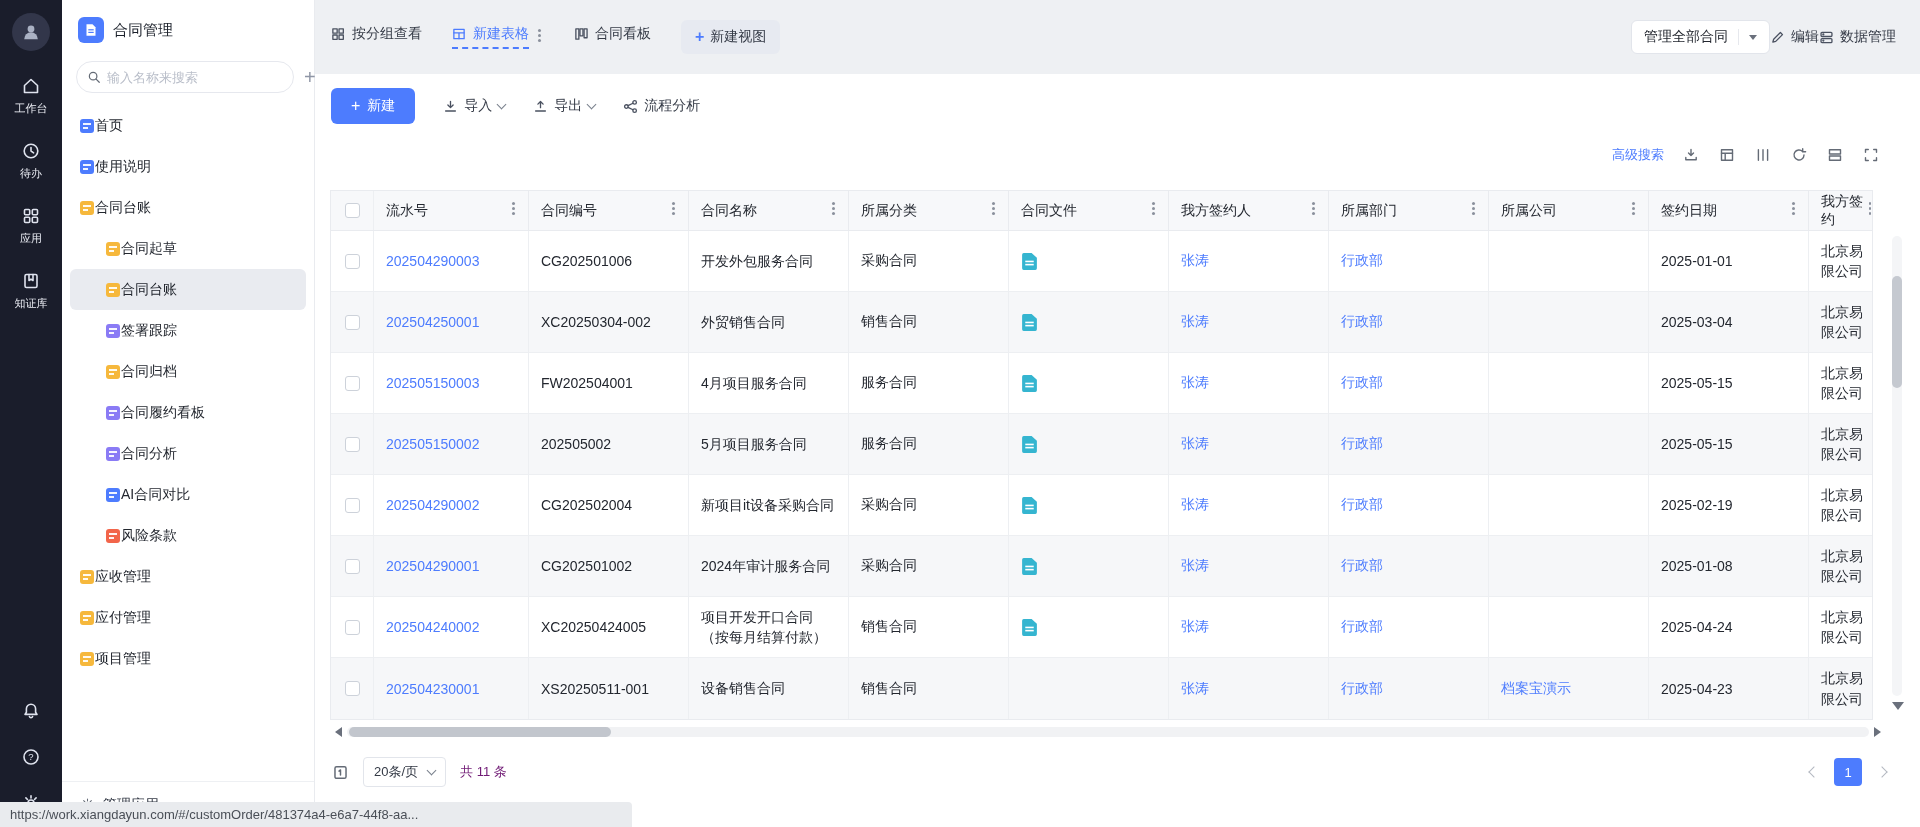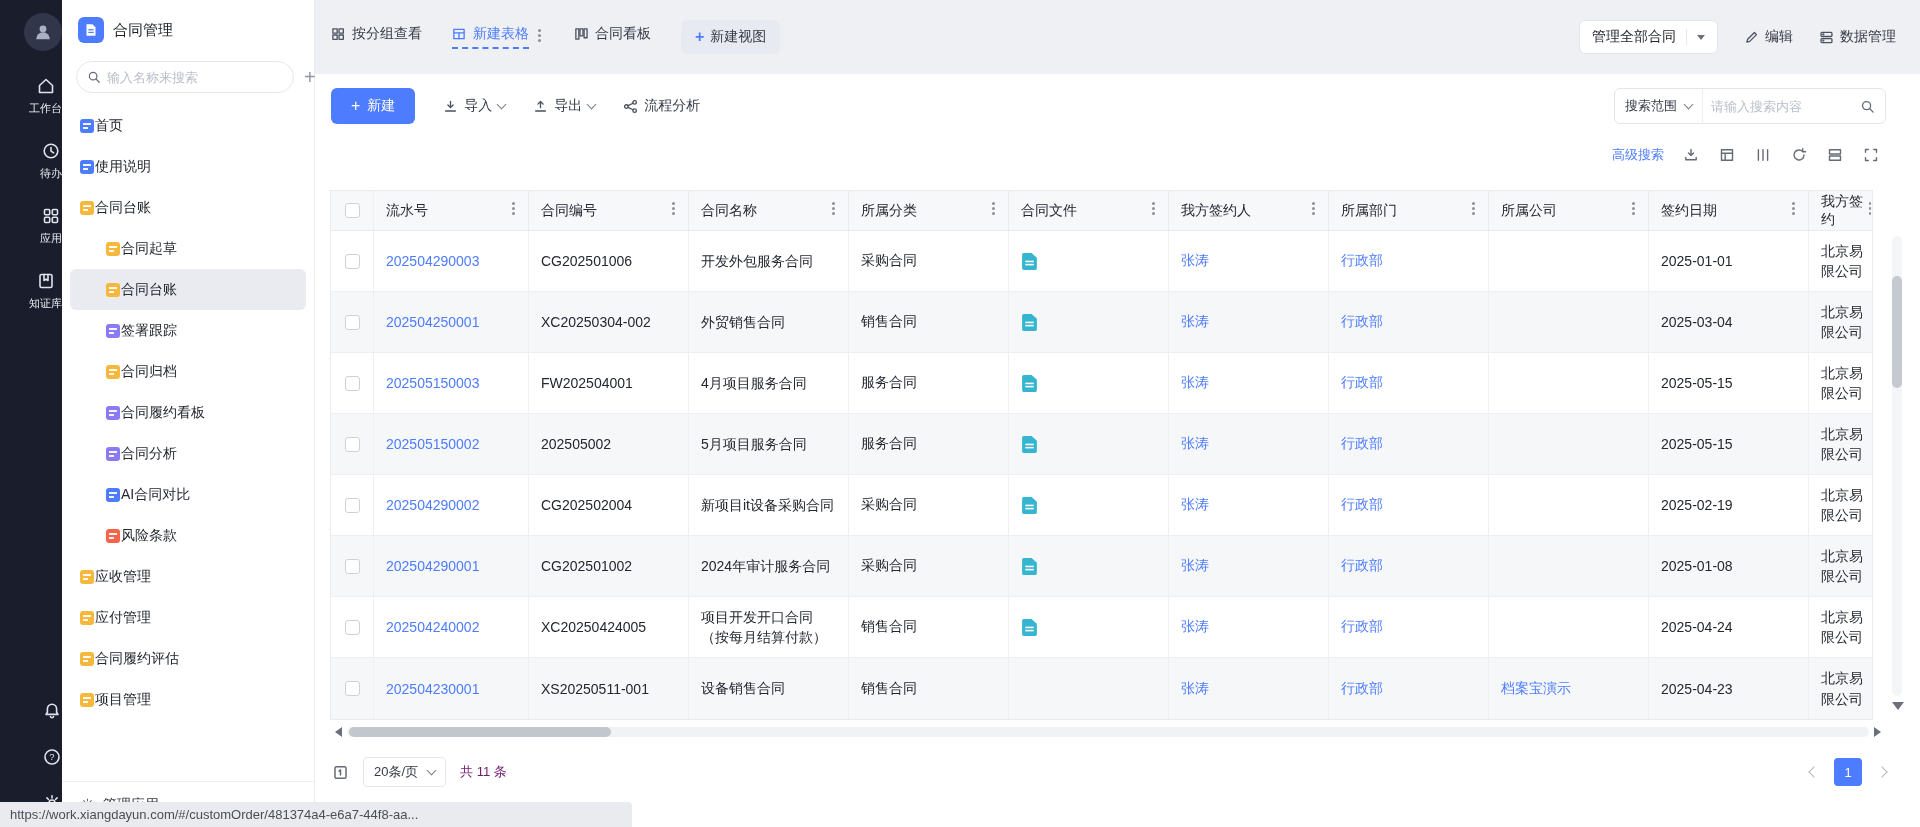--- a/index.html
+++ b/index.html
@@ -4,21 +4,21 @@
 <style>
   *{margin:0;padding:0;box-sizing:border-box;font-family:"Liberation Sans","DejaVu Sans",sans-serif}
   html,body{width:1920px;height:827px;overflow:hidden;background:#eef0f3}
   body{position:relative}
   input{border:none;outline:none;background:transparent;font-size:13px;color:#23272f}
   input::placeholder{color:#b9bec9}
   svg{display:block}
   .app{display:flex;width:1920px;height:827px}
 
   
-  .rail{width:62px;background:var(--rail-bg,#1a1d2b);display:flex;flex-direction:column;align-items:flex-end;flex:none}
+  .rail{width:62px;background:var(--rail-bg,#1a1d2b);display:flex;flex-direction:column;align-items:center;flex:none}
   .avatar{width:38px;height:38px;border-radius:50%;background:#32364a;margin-top:13px;display:flex;align-items:center;justify-content:center;cursor:pointer}
   .rail-item{margin-top:25px;display:flex;flex-direction:column;align-items:center;gap:5px;cursor:pointer}
   .rail-label{font-size:11px;color:#eceef5}
   .rail-bottom{margin-top:auto;display:flex;flex-direction:column;align-items:center;gap:26px;margin-bottom:14px}
   .rsvg{stroke:#dfe3ee;fill:none;stroke-width:1.6;stroke-linecap:round;stroke-linejoin:round}
 
   
   .sidebar{width:253px;background:#fff;border-right:1px solid #e9ebef;display:flex;flex-direction:column;flex:none}
   .sb-header{display:flex;align-items:center;gap:9px;padding:17px 16px 8px}
   .app-badge{width:26px;height:26px;border-radius:6px;background:var(--accent,#4d7cfe);display:flex;align-items:center;justify-content:center}
@@ -46,21 +46,21 @@
   .tabbar{height:74px;display:flex;align-items:center;gap:30px;padding:0 24px 0 16px}
   .tab{display:flex;align-items:center;gap:4px;font-size:14px;color:#343a46;cursor:pointer}
   .tab-main{display:flex;align-items:center;gap:7px;padding-bottom:4px;border-bottom:2px dashed transparent}
   .tab.active{color:var(--accent,#4d7cfe)}
   .tab.active .tab-main{border-bottom-color:var(--accent,#4d7cfe)}
   .tsvg{stroke:#4a5160;fill:none;stroke-width:1.4;stroke-linecap:round;stroke-linejoin:round}
   .tab.active .tsvg{stroke:var(--accent,#4d7cfe)}
   .vdots{width:3px;height:3px;border-radius:50%;background:#8a909c;box-shadow:0 -5px 0 #8a909c,0 5px 0 #8a909c;margin:0 3px 4px 5px}
   .newview{height:34px;background:#e7eaf1;border-radius:6px;display:flex;align-items:center;gap:6px;padding:0 14px;font-size:14px;color:#343a46;cursor:pointer}
   .plus{color:var(--accent,#4d7cfe);font-size:16px;font-weight:700;line-height:1}
-  .tabbar-right{margin-left:auto;display:flex;align-items:center;gap:26px}
+  .tabbar-right{margin-left:auto;display:flex;align-items:center;}
   .scope-btn{height:34px;background:#fff;border:1px solid #e2e5eb;border-radius:6px;display:flex;align-items:center;gap:10px;padding:0 12px;font-size:14px;color:#23272f;cursor:pointer}
   .vline{width:1px;height:16px;background:#e6e8ed}
   .caret{width:0;height:0;border:4px solid transparent;border-top:5px solid #6a707c;margin-top:4px}
   .chev{width:7px;height:7px;border-right:1.5px solid #79808c;border-bottom:1.5px solid #79808c;transform:rotate(45deg);margin-top:-3px;flex:none}
   .text-btn{display:flex;align-items:center;gap:6px;font-size:14px;color:#343a46;cursor:pointer}
   .asvg{stroke:#4a5160;fill:none;stroke-width:1.4;stroke-linecap:round;stroke-linejoin:round}
 
   .card{flex:1;background:#fff;display:flex;flex-direction:column;min-height:0}
   .toolbar{height:64px;display:flex;align-items:center;padding:0 34px 0 16px}
   .btn-primary{height:36px;background:var(--accent,#4d7cfe);color:#fff;border:none;border-radius:6px;padding:0 20px;font-size:14px;display:flex;align-items:center;gap:7px;cursor:pointer}
@@ -268,24 +268,20 @@
         <div class="sb-item">
           <span class="mi folder-icon"></span>
           <span>应收管理</span>
         </div>
 
         <div class="sb-item">
           <span class="mi folder-icon"></span>
           <span>应付管理</span>
         </div>
 
-        <div class="sb-item">
-          <span class="mi folder-icon"></span>
-          <span>合同履约评估</span>
-        </div>
 
         <div class="sb-item">
           <span class="mi folder-icon"></span>
           <span>项目管理</span>
         </div>
       </nav>
     <div class="sb-footer">
       <span>
           <svg class="gsvg" width="15" height="15" viewBox="0 0 20 20">
             <circle cx="10" cy="10" r="3"></circle>
@@ -395,33 +391,20 @@
         <div class="tool-btn">
           <span>
               <svg class="asvg" width="15" height="15" viewBox="0 0 16 16">
                 <circle cx="3.6" cy="8" r="1.9"></circle>
                 <circle cx="12.4" cy="3.6" r="1.9"></circle>
                 <circle cx="12.4" cy="12.4" r="1.9"></circle>
                 <path d="M5.4 7.1l5.2-2.6M5.4 8.9l5.2 2.6"></path>
               </svg>
             </span>
           <span>流程分析</span>
-        </div>
-        <div class="search-wrap">
-          <div class="search-scope">
-            <span>搜索范围</span>
-            <span class="chev"></span>
-          </div>
-          <input class="search-input" placeholder="请输入搜索内容" style="">
-          <span class="search-mag">
-              <svg class="gsvg" width="15" height="15" viewBox="0 0 16 16">
-                <circle cx="7" cy="7" r="4.3"></circle>
-                <path d="M10.4 10.4 14 14"></path>
-              </svg>
-            </span>
         </div>
       </div>
 
       <div class="tools-row">
         <span class="adv-link">高级搜索</span>
         <span class="ticon">
             <svg class="gsvg" width="16" height="16" viewBox="0 0 16 16">
               <path d="M8 2.5v6M5.5 6 8 8.5 10.5 6"></path>
               <path d="M2.8 10.5v2.2h10.4v-2.2"></path>
             </svg>

